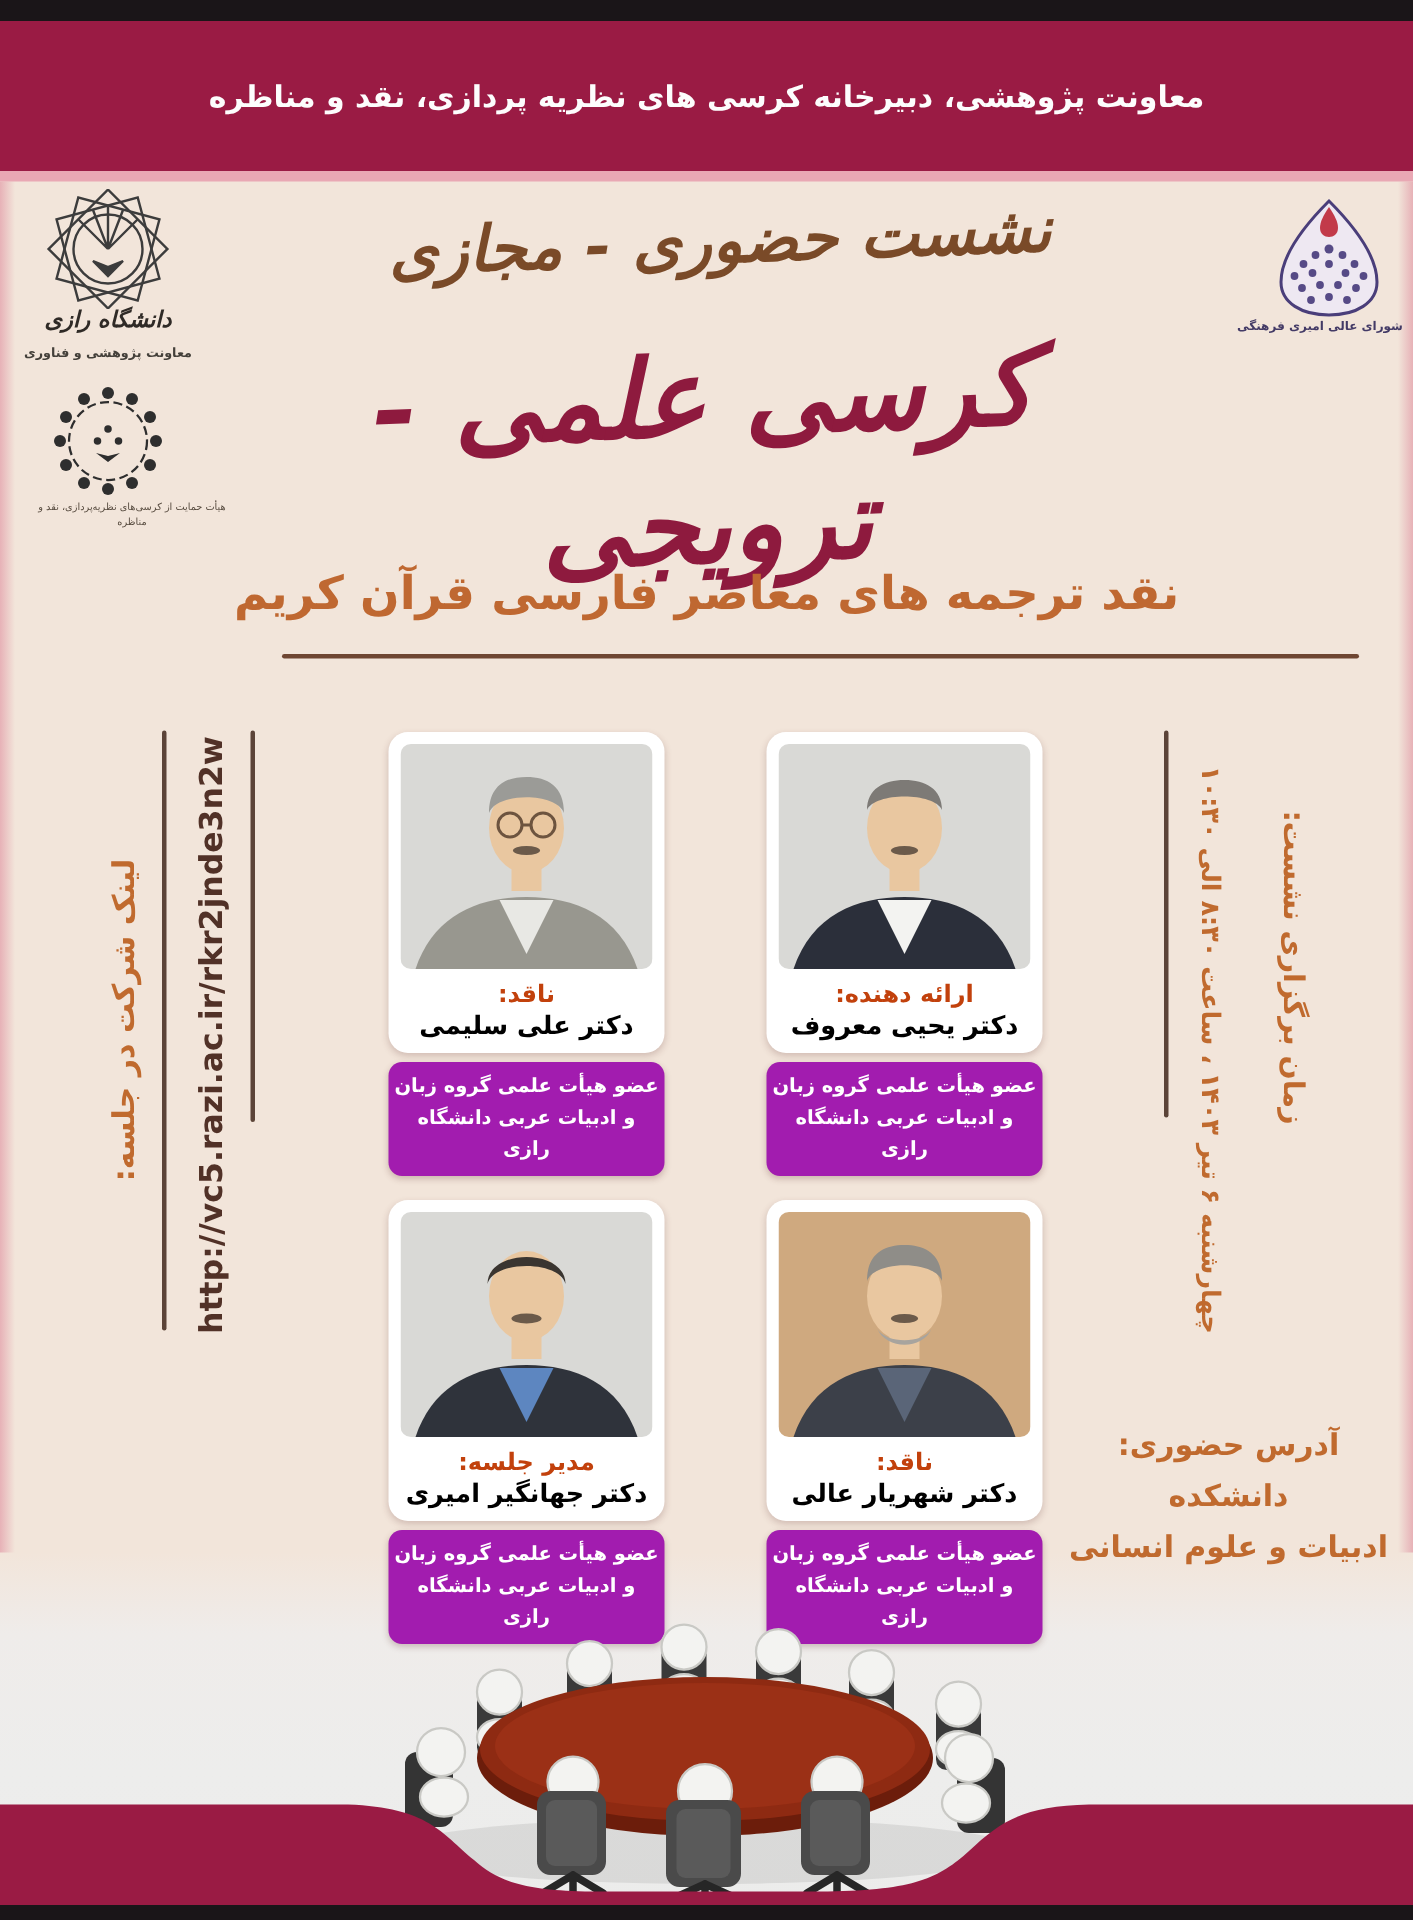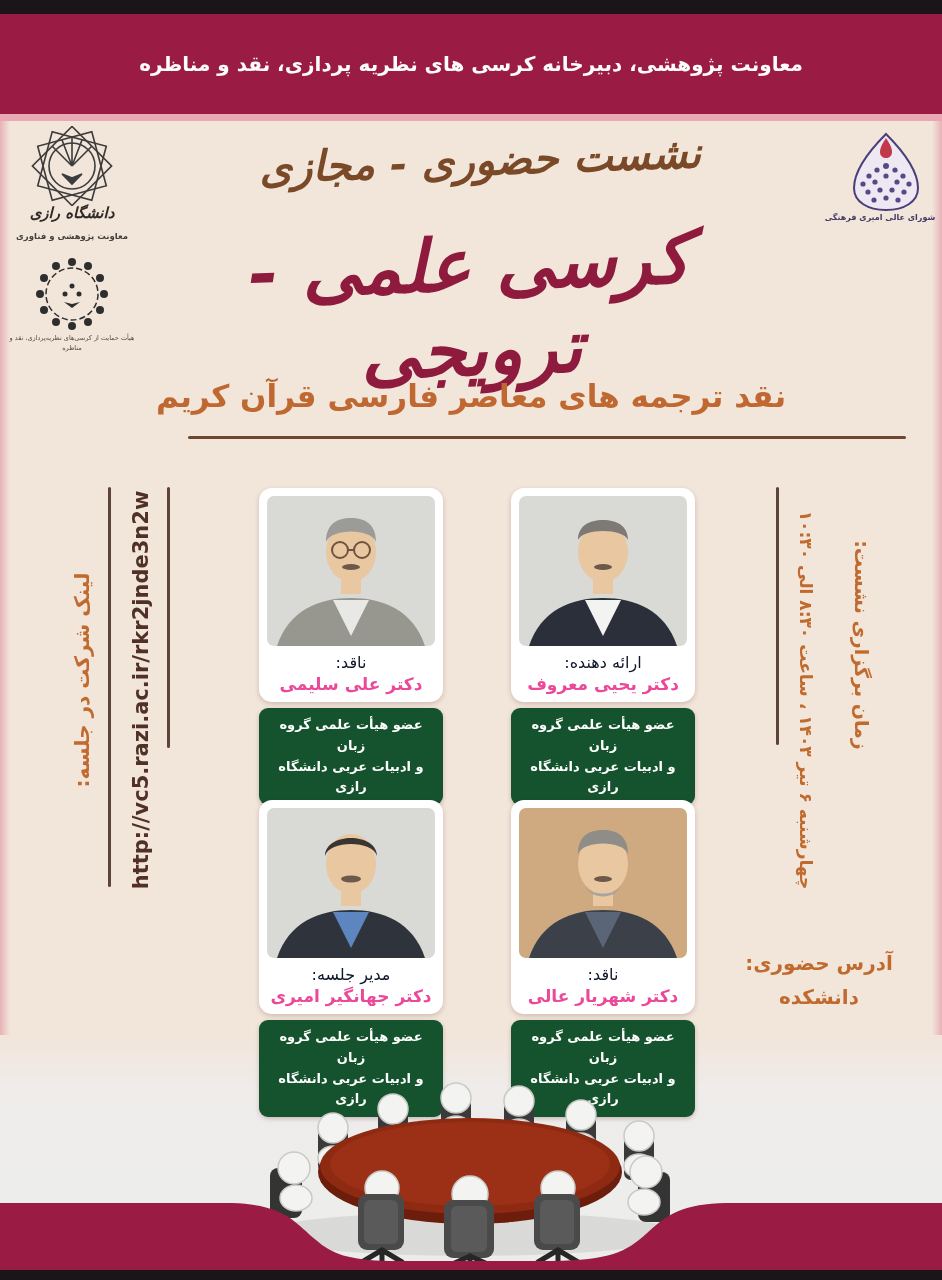--- a/index.html
+++ b/index.html
@@ -22,30 +22,30 @@
 
   
   .t-session{left:210px;top:136px;width:540px;text-align:center;font-family:"DejaVu Serif",serif;font-style:italic;font-weight:bold;font-size:42px;color:#7a4a28;transform:rotate(-2deg);z-index:2;}
   .t-main{left:170px;top:222px;width:600px;text-align:center;font-family:"DejaVu Serif",serif;font-style:italic;font-weight:bold;font-size:72px;color:#8e1a3e;transform:rotate(-2deg);z-index:2;}
   .t-topic{left:0;top:378px;width:942px;text-align:center;font-size:31px;font-weight:bold;color:#bf6831;z-index:2;}
   .hr-line{left:188px;top:436px;width:718px;height:3px;background:#6f4632;border-radius:2px;z-index:2;}
 
   
   .cap-razi{left:8px;top:204px;width:128px;text-align:center;font-family:"DejaVu Serif",serif;font-style:italic;font-weight:bold;font-size:15px;color:#2f2a26;z-index:2;}
   .cap-razi-sub{left:8px;top:231px;width:128px;text-align:center;font-size:8.5px;font-weight:bold;color:#44403a;z-index:2;}
-  .cap-korsi{left:6px;top:334px;width:132px;text-align:center;font-size:6.5px;color:#564a3e;line-height:1.5;z-index:2;}
+  .cap-korsi{left:22px;top:334px;width:132px;text-align:center;font-size:6.5px;color:#564a3e;line-height:1.5;z-index:2;}
   .cap-council{left:818px;top:213px;width:124px;text-align:center;font-size:8px;font-weight:bold;color:#433a66;z-index:2;}
 
   
   .card{width:184px;z-index:3;}
   .card-box{background:#fff;border-radius:13px;padding:8px 8px 8px;box-shadow:0 2px 5px rgba(90,40,40,.22);}
   .portrait{width:168px;height:150px;border-radius:7px;overflow:hidden;display:block;}
-  .role{margin-top:7px;text-align:center;font-size:16px;font-weight:normal;color:#0f172a;}
-  .pname{margin-top:2px;text-align:center;font-size:17px;font-weight:bold;color:#ec4899;white-space:nowrap;}
-  .affil{margin-top:6px;background:#14532d;border-radius:9px;color:#fff;font-size:13px;font-weight:bold;text-align:center;padding:7px 19px;line-height:1.6;box-shadow:0 2px 4px rgba(90,40,40,.25);}
+  .role{margin-top:7px;text-align:center;font-size:16px;font-weight:bold;color:#c2410c;}
+  .pname{margin-top:2px;text-align:center;font-size:17px;font-weight:bold;color:#000000;white-space:nowrap;}
+  .affil{margin-top:6px;background:#a21caf;border-radius:9px;color:#fff;font-size:13px;font-weight:bold;text-align:center;padding:7px 3px;line-height:1.6;box-shadow:0 2px 4px rgba(90,40,40,.25);}
 
   
   .ph-bg{fill:#d9d9d6;}
   .ph-skin{fill:#e9c7a0;}
   .ph-mustache{fill:#6b5a4a;}
   .p1 .ph-suit{fill:#2b2f3a}.p1 .ph-shirt{fill:#f3f3f1}.p1 .ph-hair{fill:#7d7a76}
   .p2 .ph-suit{fill:#98978f}.p2 .ph-shirt{fill:#e8e8e4}.p2 .ph-hair{fill:#9b9b97}
   .p3 .ph-suit{fill:#2f333b}.p3 .ph-shirt{fill:#5d86c0}.p3 .ph-hair{fill:#3a3530}
   .p4 .ph-suit{fill:#3c4049}.p4 .ph-shirt{fill:#5a6578}.p4 .ph-hair{fill:#8f8d88}
   .p4 .ph-bg{fill:#cfa97f}
@@ -245,20 +245,21 @@
 
   <div class="abs vline" style="left:776px;top:487px;height:258px;"></div>
   <div class="abs vtext v-date">چهارشنبه ۶ تیر ۱۴۰۳ ، ساعت ۸:۳۰ الی ۱۰:۳۰</div>
   <div class="abs vtext v-time-label">زمان برگزاری نشست:</div>
 
   <div class="abs bottom-section"></div>
 
   <div class="abs venue">
     <div>آدرس حضوری:</div>
     <div>دانشکده</div>
+    <div>ادبیات و علوم انسانی</div>
   </div>
 
   <svg class="abs clipart" width="468" height="192" viewBox="0 0 468 192">
     <ellipse cx="234" cy="158" rx="210" ry="22" fill="rgba(0,0,0,0.08)"></ellipse>
 
     <g fill="#3a3a3a">
       <rect x="82" y="52" width="30" height="44" rx="7"></rect>
       <rect x="142" y="32" width="30" height="44" rx="7"></rect>
       <rect x="205" y="20" width="30" height="42" rx="7"></rect>
       <rect x="268" y="24" width="30" height="42" rx="7"></rect>

